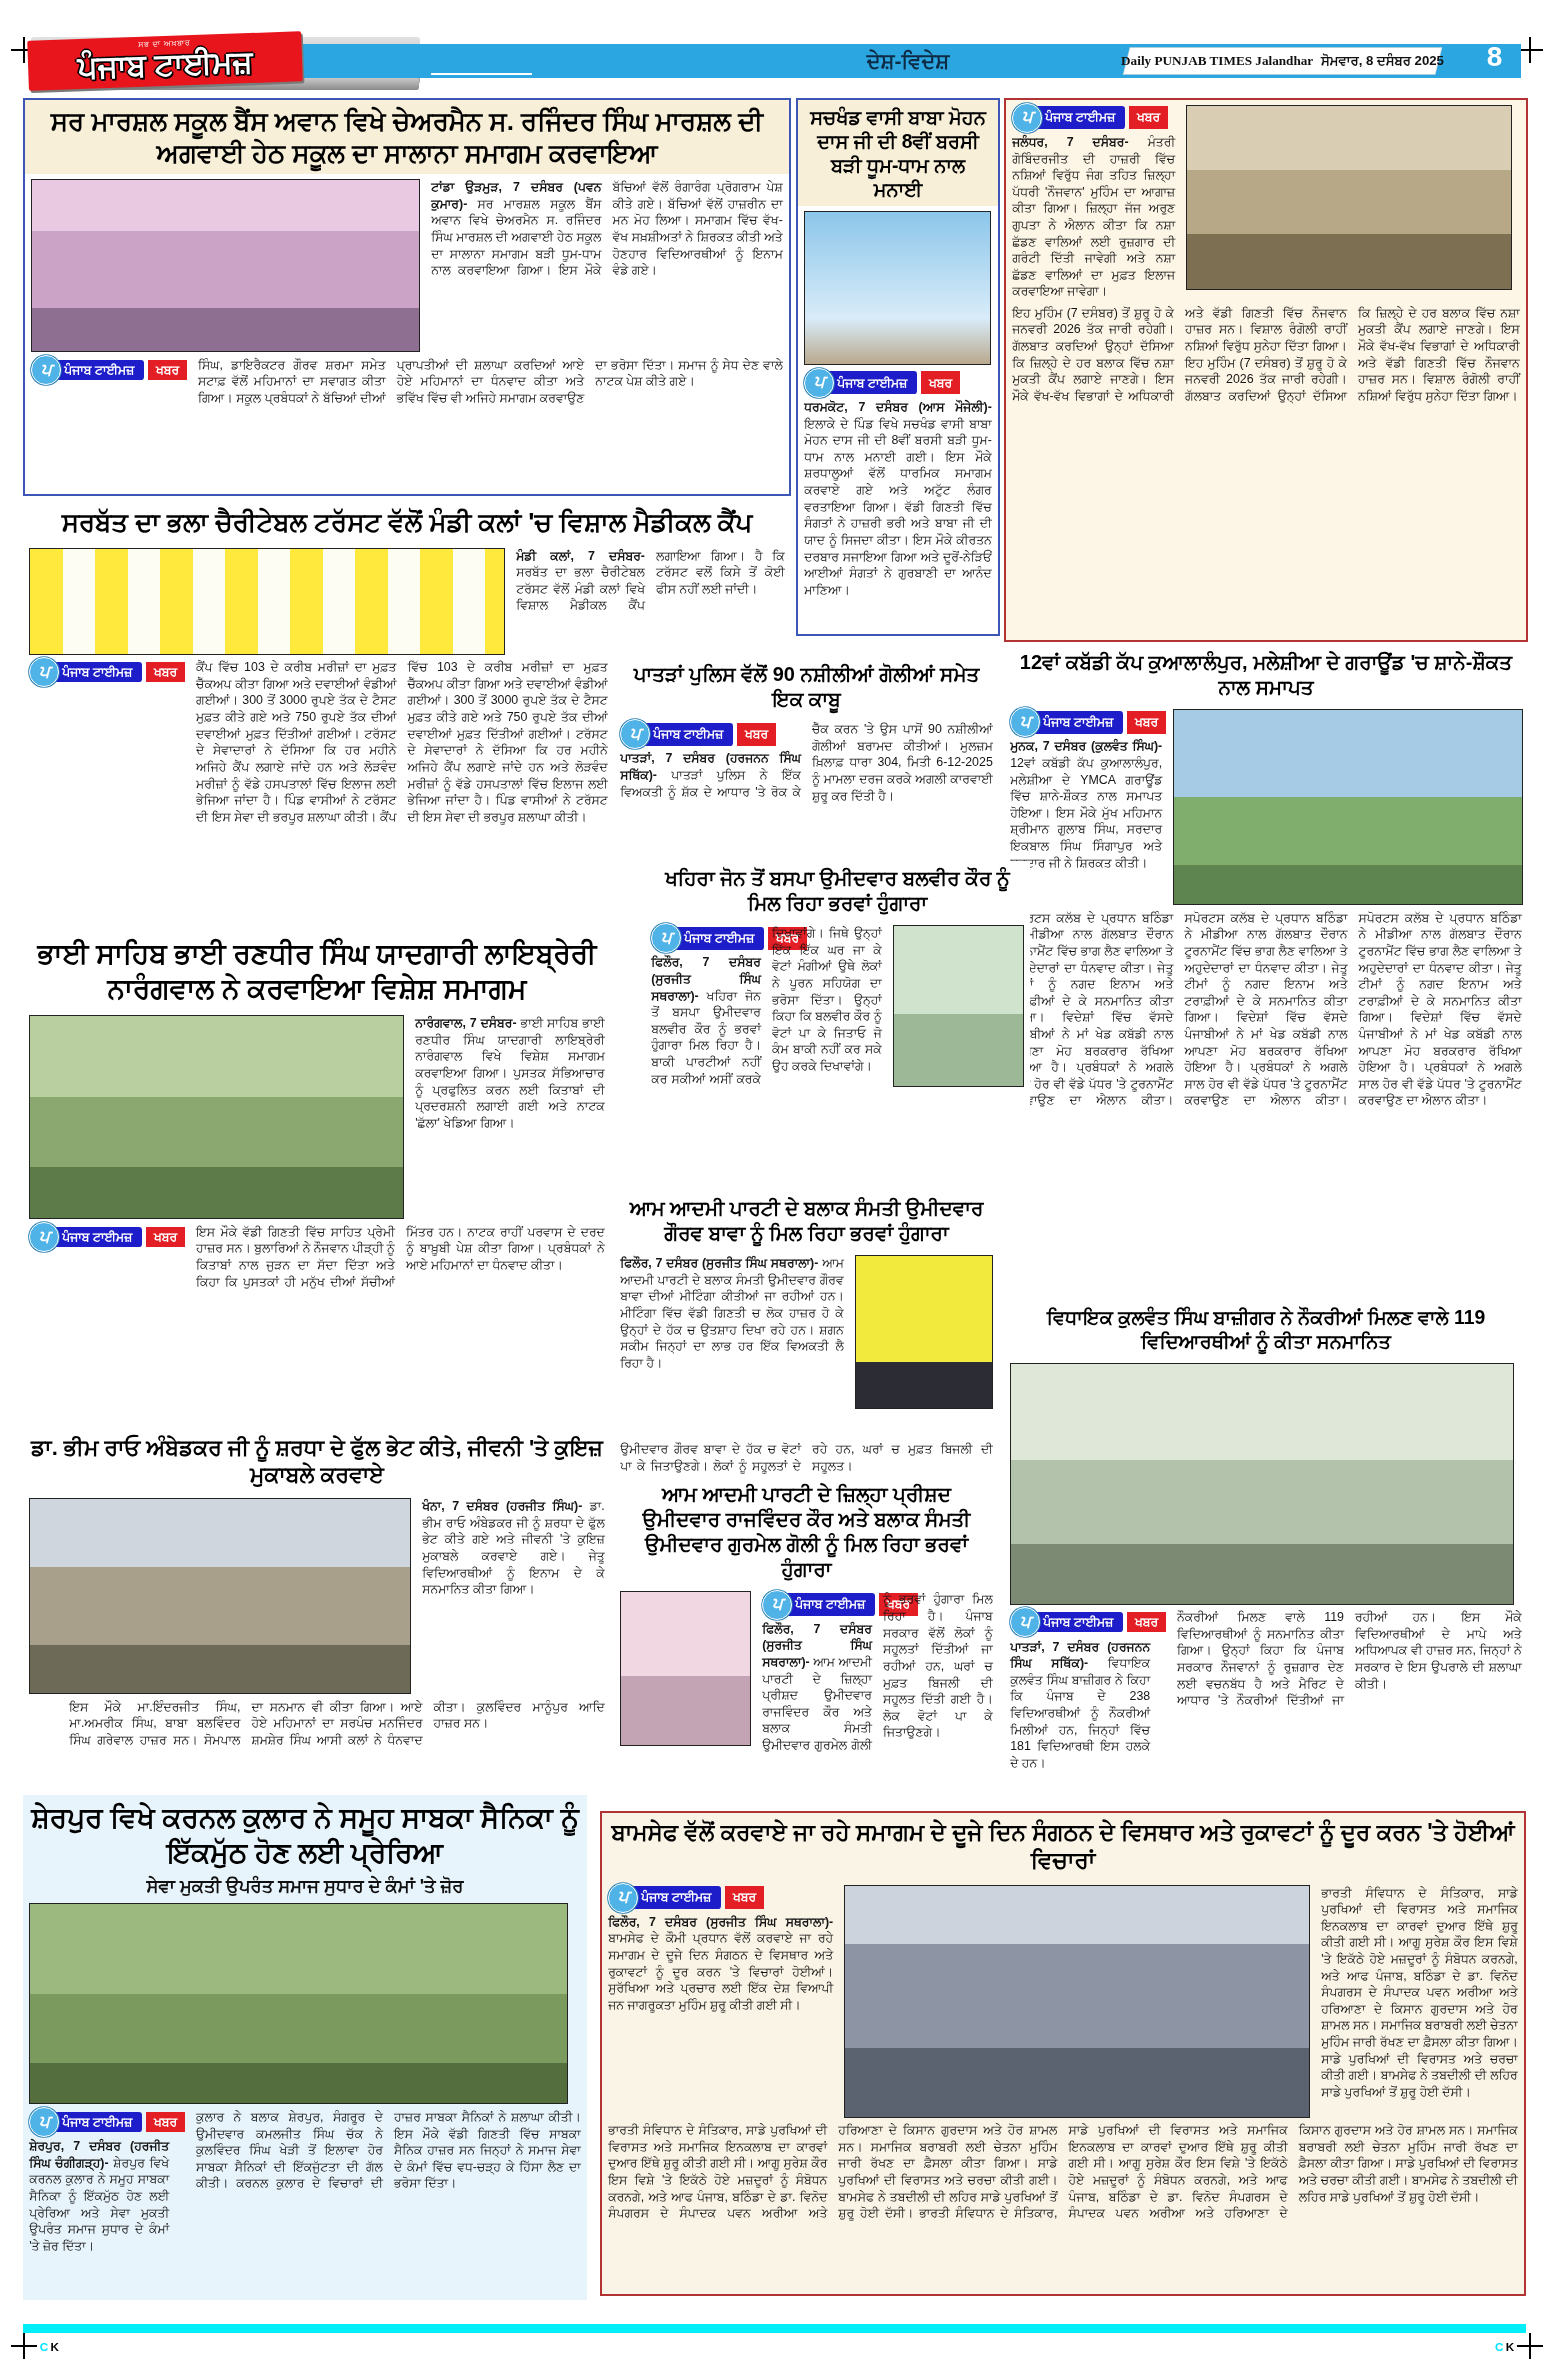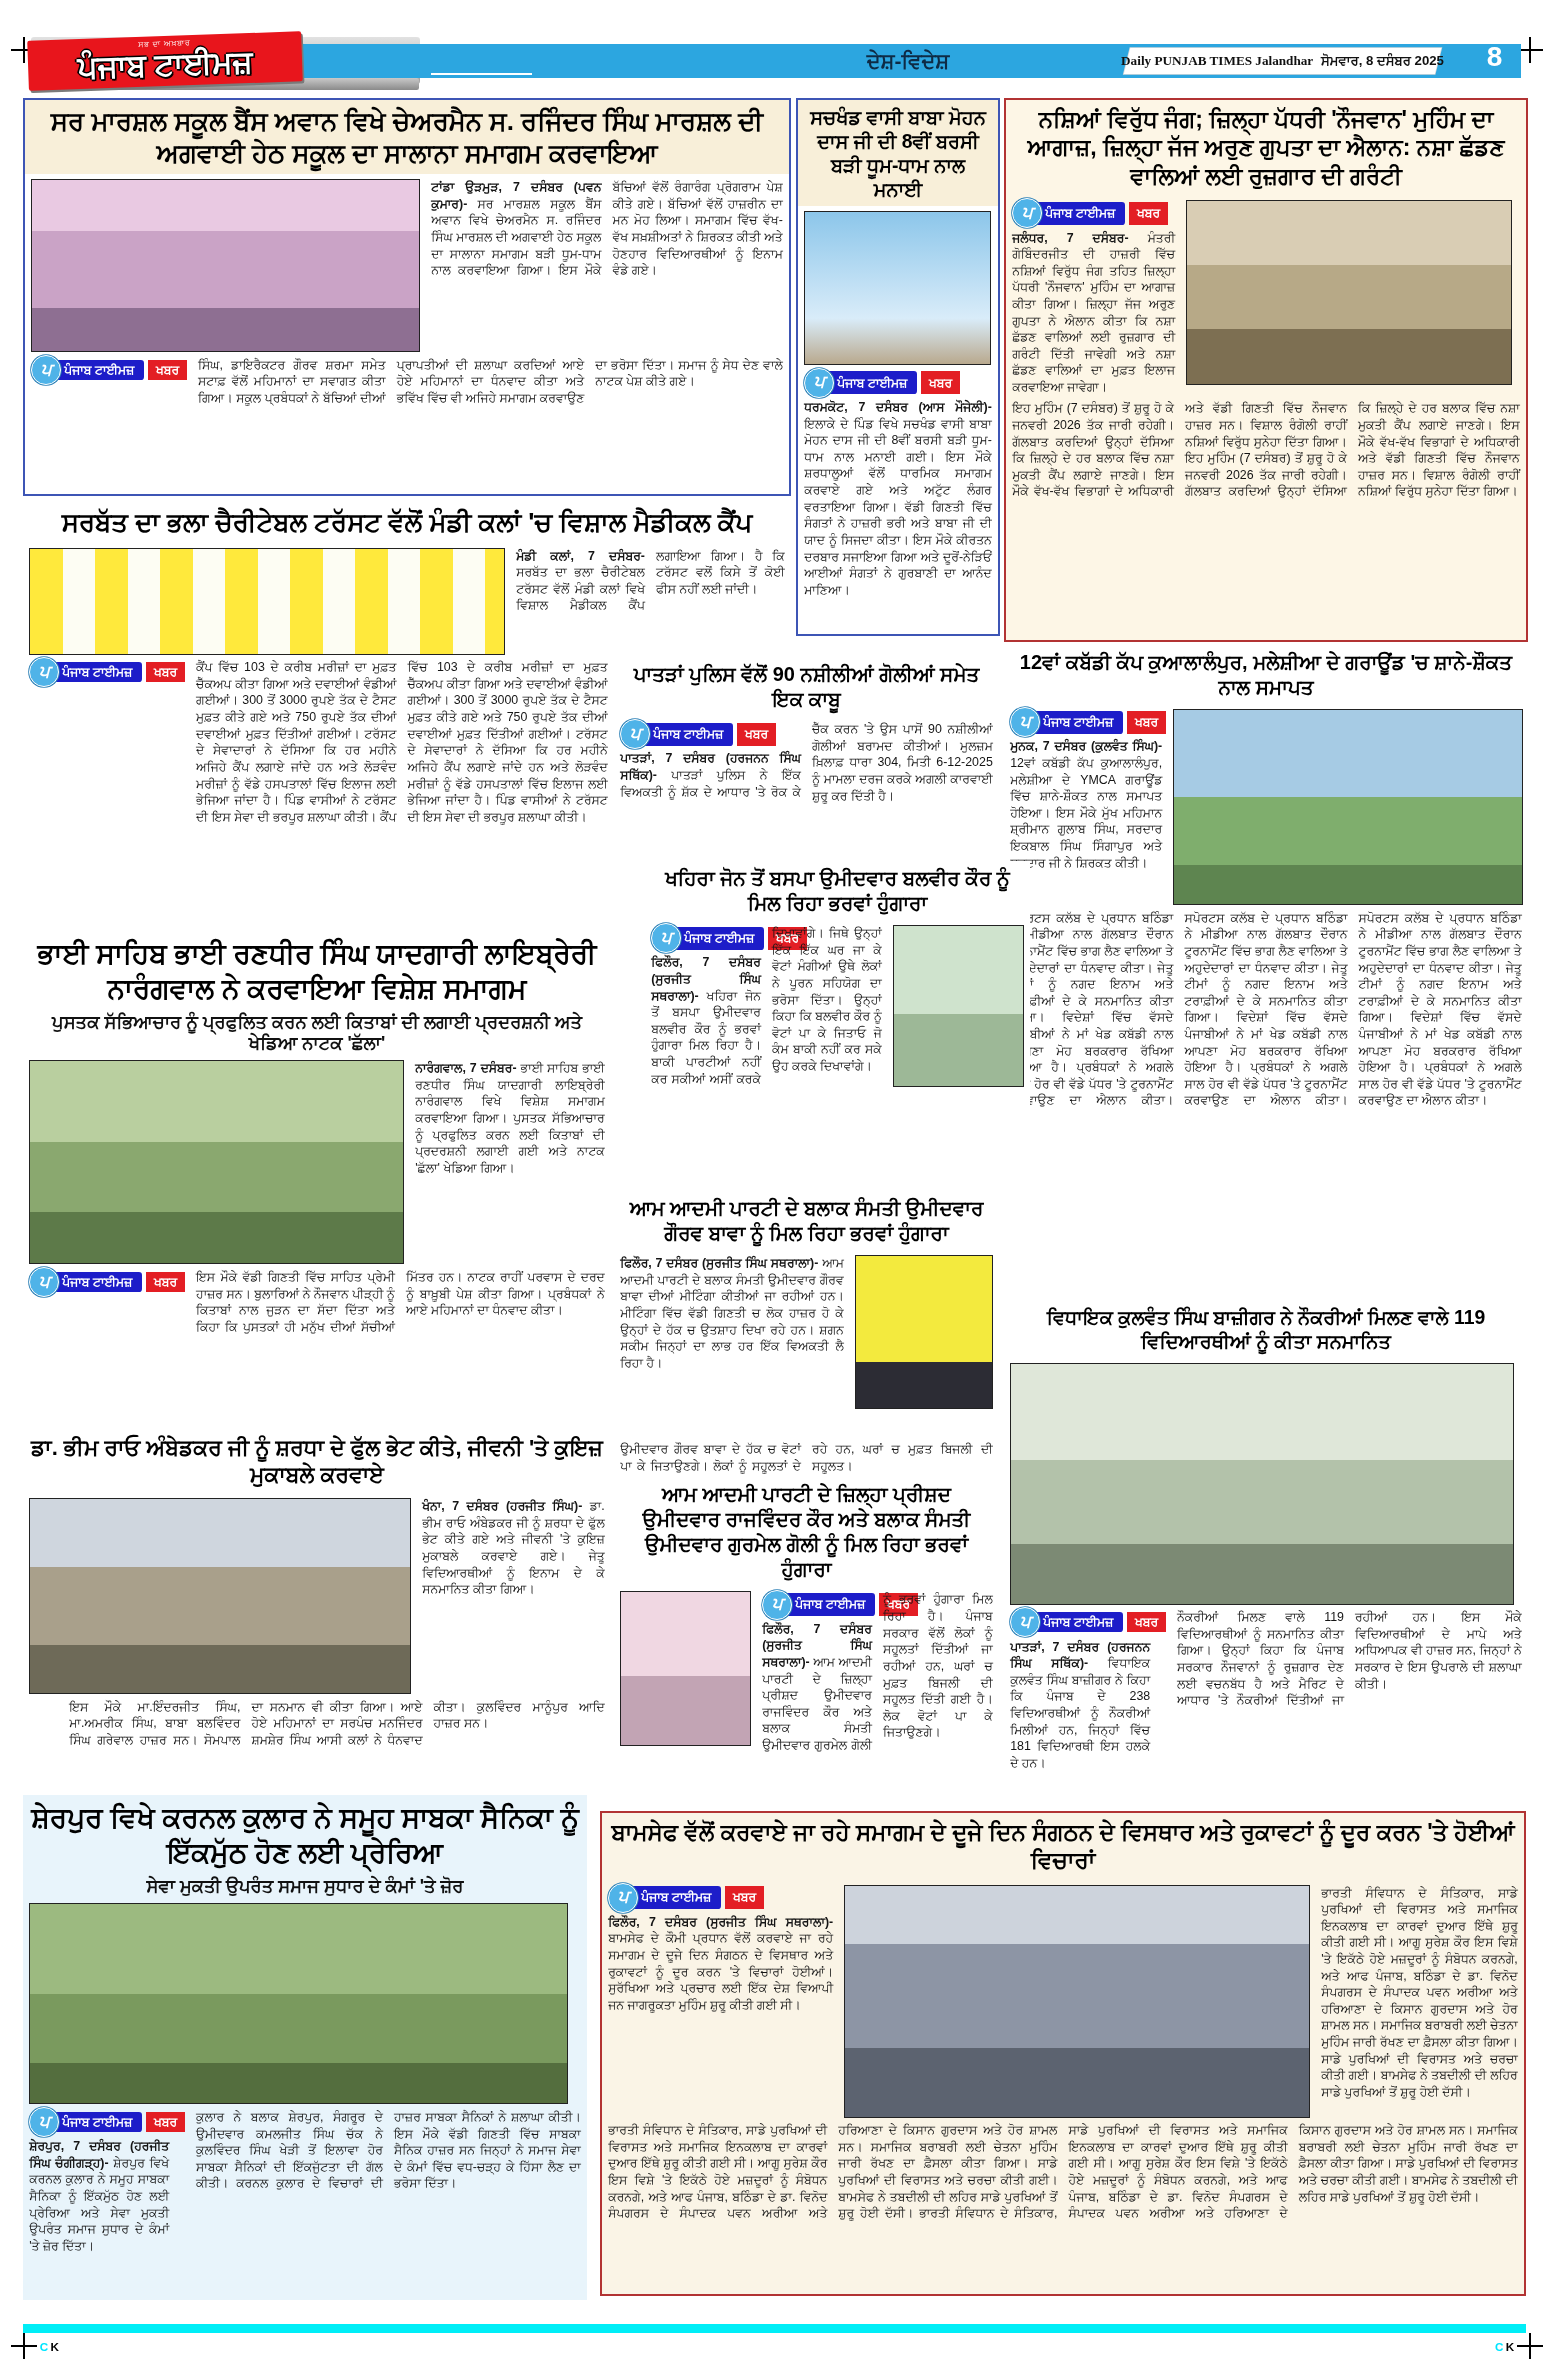--- a/index.html
+++ b/index.html
@@ -142,21 +142,20 @@
             </span>
             <span class="bname">ਪੰਜਾਬ ਟਾਈਮਜ਼</span>
             <span class="btag">ਖਬਰ</span>
           </div>
         <div><b class="dl">ਧਰਮਕੋਟ, 7 ਦਸੰਬਰ (ਆਸ ਮੌਜੇਲੀ)-</b> <span>ਇਲਾਕੇ ਦੇ ਪਿੰਡ ਵਿਖੇ ਸਚਖੰਡ ਵਾਸੀ ਬਾਬਾ ਮੋਹਨ ਦਾਸ ਜੀ ਦੀ 8ਵੀਂ ਬਰਸੀ ਬੜੀ ਧੂਮ-ਧਾਮ ਨਾਲ ਮਨਾਈ ਗਈ। ਇਸ ਮੌਕੇ ਸ਼ਰਧਾਲੂਆਂ ਵੱਲੋਂ ਧਾਰਮਿਕ ਸਮਾਗਮ ਕਰਵਾਏ ਗਏ ਅਤੇ ਅਟੁੱਟ ਲੰਗਰ ਵਰਤਾਇਆ ਗਿਆ। ਵੱਡੀ ਗਿਣਤੀ ਵਿੱਚ ਸੰਗਤਾਂ ਨੇ ਹਾਜ਼ਰੀ ਭਰੀ ਅਤੇ ਬਾਬਾ ਜੀ ਦੀ ਯਾਦ ਨੂੰ ਸਿਜਦਾ ਕੀਤਾ। ਇਸ ਮੌਕੇ ਕੀਰਤਨ ਦਰਬਾਰ ਸਜਾਇਆ ਗਿਆ ਅਤੇ ਦੂਰੋਂ-ਨੇੜਿਓਂ ਆਈਆਂ ਸੰਗਤਾਂ ਨੇ ਗੁਰਬਾਣੀ ਦਾ ਆਨੰਦ ਮਾਣਿਆ।</span></div>
       </div>
     </div>
   </section>
 
   <section class="article bdr-red" style="left:1004px;top:98px;width:524px;height:544px;background:#fdf6e6;">
-    <h2 class="hl hl-30">ਨਸ਼ਿਆਂ ਵਿਰੁੱਧ ਜੰਗ; ਜ਼ਿਲ੍ਹਾ ਪੱਧਰੀ 'ਨੌਜਵਾਨ' ਮੁਹਿੰਮ ਦਾ ਆਗਾਜ਼, ਜ਼ਿਲ੍ਹਾ ਜੱਜ ਅਰੁਣ ਗੁਪਤਾ ਦਾ ਐਲਾਨ: ਨਸ਼ਾ ਛੱਡਣ ਵਾਲਿਆਂ ਲਈ ਰੁਜ਼ਗਾਰ ਦੀ ਗਰੰਟੀ</h2>
     <div class="row">
       <div class="body cols1" style="width:163px;flex:0 0 auto;">
         <div class="badge">
             <span class="bcirc">
               <i>ਪ</i>
             </span>
             <span class="bname">ਪੰਜਾਬ ਟਾਈਮਜ਼</span>
             <span class="btag">ਖਬਰ</span>
           </div>
         <div><b class="dl">ਜਲੰਧਰ, 7 ਦਸੰਬਰ-</b> <span>ਮੰਤਰੀ ਗੋਬਿੰਦਰਜੀਤ ਦੀ ਹਾਜ਼ਰੀ ਵਿੱਚ ਨਸ਼ਿਆਂ ਵਿਰੁੱਧ ਜੰਗ ਤਹਿਤ ਜ਼ਿਲ੍ਹਾ ਪੱਧਰੀ 'ਨੌਜਵਾਨ' ਮੁਹਿੰਮ ਦਾ ਆਗਾਜ਼ ਕੀਤਾ ਗਿਆ। ਜ਼ਿਲ੍ਹਾ ਜੱਜ ਅਰੁਣ ਗੁਪਤਾ ਨੇ ਐਲਾਨ ਕੀਤਾ ਕਿ ਨਸ਼ਾ ਛੱਡਣ ਵਾਲਿਆਂ ਲਈ ਰੁਜ਼ਗਾਰ ਦੀ ਗਰੰਟੀ ਦਿੱਤੀ ਜਾਵੇਗੀ ਅਤੇ ਨਸ਼ਾ ਛੱਡਣ ਵਾਲਿਆਂ ਦਾ ਮੁਫ਼ਤ ਇਲਾਜ ਕਰਵਾਇਆ ਜਾਵੇਗਾ।</span></div>
@@ -219,21 +218,20 @@
       </div>
       <div class="photo phA6 grow" style="height:196px;"></div>
     </div>
     <div class="row" style="padding-top:0;">
       <div class="body cols3 grow">ਸਪੋਰਟਸ ਕਲੱਬ ਦੇ ਪ੍ਰਧਾਨ ਬਠਿੰਡਾ ਨੇ ਮੀਡੀਆ ਨਾਲ ਗੱਲਬਾਤ ਦੌਰਾਨ ਟੂਰਨਾਮੈਂਟ ਵਿੱਚ ਭਾਗ ਲੈਣ ਵਾਲਿਆ ਤੇ ਅਹੁਦੇਦਾਰਾਂ ਦਾ ਧੰਨਵਾਦ ਕੀਤਾ। ਜੇਤੂ ਟੀਮਾਂ ਨੂੰ ਨਗਦ ਇਨਾਮ ਅਤੇ ਟਰਾਫ਼ੀਆਂ ਦੇ ਕੇ ਸਨਮਾਨਿਤ ਕੀਤਾ ਗਿਆ। ਵਿਦੇਸ਼ਾਂ ਵਿੱਚ ਵੱਸਦੇ ਪੰਜਾਬੀਆਂ ਨੇ ਮਾਂ ਖੇਡ ਕਬੱਡੀ ਨਾਲ ਆਪਣਾ ਮੋਹ ਬਰਕਰਾਰ ਰੱਖਿਆ ਹੋਇਆ ਹੈ। ਪ੍ਰਬੰਧਕਾਂ ਨੇ ਅਗਲੇ ਸਾਲ ਹੋਰ ਵੀ ਵੱਡੇ ਪੱਧਰ 'ਤੇ ਟੂਰਨਾਮੈਂਟ ਕਰਵਾਉਣ ਦਾ ਐਲਾਨ ਕੀਤਾ। ਸਪੋਰਟਸ ਕਲੱਬ ਦੇ ਪ੍ਰਧਾਨ ਬਠਿੰਡਾ ਨੇ ਮੀਡੀਆ ਨਾਲ ਗੱਲਬਾਤ ਦੌਰਾਨ ਟੂਰਨਾਮੈਂਟ ਵਿੱਚ ਭਾਗ ਲੈਣ ਵਾਲਿਆ ਤੇ ਅਹੁਦੇਦਾਰਾਂ ਦਾ ਧੰਨਵਾਦ ਕੀਤਾ। ਜੇਤੂ ਟੀਮਾਂ ਨੂੰ ਨਗਦ ਇਨਾਮ ਅਤੇ ਟਰਾਫ਼ੀਆਂ ਦੇ ਕੇ ਸਨਮਾਨਿਤ ਕੀਤਾ ਗਿਆ। ਵਿਦੇਸ਼ਾਂ ਵਿੱਚ ਵੱਸਦੇ ਪੰਜਾਬੀਆਂ ਨੇ ਮਾਂ ਖੇਡ ਕਬੱਡੀ ਨਾਲ ਆਪਣਾ ਮੋਹ ਬਰਕਰਾਰ ਰੱਖਿਆ ਹੋਇਆ ਹੈ। ਪ੍ਰਬੰਧਕਾਂ ਨੇ ਅਗਲੇ ਸਾਲ ਹੋਰ ਵੀ ਵੱਡੇ ਪੱਧਰ 'ਤੇ ਟੂਰਨਾਮੈਂਟ ਕਰਵਾਉਣ ਦਾ ਐਲਾਨ ਕੀਤਾ। ਸਪੋਰਟਸ ਕਲੱਬ ਦੇ ਪ੍ਰਧਾਨ ਬਠਿੰਡਾ ਨੇ ਮੀਡੀਆ ਨਾਲ ਗੱਲਬਾਤ ਦੌਰਾਨ ਟੂਰਨਾਮੈਂਟ ਵਿੱਚ ਭਾਗ ਲੈਣ ਵਾਲਿਆ ਤੇ ਅਹੁਦੇਦਾਰਾਂ ਦਾ ਧੰਨਵਾਦ ਕੀਤਾ। ਜੇਤੂ ਟੀਮਾਂ ਨੂੰ ਨਗਦ ਇਨਾਮ ਅਤੇ ਟਰਾਫ਼ੀਆਂ ਦੇ ਕੇ ਸਨਮਾਨਿਤ ਕੀਤਾ ਗਿਆ। ਵਿਦੇਸ਼ਾਂ ਵਿੱਚ ਵੱਸਦੇ ਪੰਜਾਬੀਆਂ ਨੇ ਮਾਂ ਖੇਡ ਕਬੱਡੀ ਨਾਲ ਆਪਣਾ ਮੋਹ ਬਰਕਰਾਰ ਰੱਖਿਆ ਹੋਇਆ ਹੈ। ਪ੍ਰਬੰਧਕਾਂ ਨੇ ਅਗਲੇ ਸਾਲ ਹੋਰ ਵੀ ਵੱਡੇ ਪੱਧਰ 'ਤੇ ਟੂਰਨਾਮੈਂਟ ਕਰਵਾਉਣ ਦਾ ਐਲਾਨ ਕੀਤਾ।</div>
     </div>
   </section>
 
   <section class="article" style="left:23px;top:931px;width:588px;height:494px;">
     <h2 class="hl hl-29">ਭਾਈ ਸਾਹਿਬ ਭਾਈ ਰਣਧੀਰ ਸਿੰਘ ਯਾਦਗਾਰੀ ਲਾਇਬ੍ਰੇਰੀ ਨਾਰੰਗਵਾਲ ਨੇ ਕਰਵਾਇਆ ਵਿਸ਼ੇਸ਼ ਸਮਾਗਮ</h2>
-    <p class="subhl">ਪੁਸਤਕ ਸੱਭਿਆਚਾਰ ਨੂੰ ਪ੍ਰਫੁਲਿਤ ਕਰਨ ਲਈ ਕਿਤਾਬਾਂ ਦੀ ਲਗਾਈ ਪ੍ਰਦਰਸ਼ਨੀ ਅਤੇ ਖੇਡਿਆ ਨਾਟਕ 'ਛੱਲਾ'</p>
     <div class="row">
       <div class="photo phA7"></div>
       <div class="body cols1 grow"><b class="dl">ਨਾਰੰਗਵਾਲ, 7 ਦਸੰਬਰ-</b> <span>ਭਾਈ ਸਾਹਿਬ ਭਾਈ ਰਣਧੀਰ ਸਿੰਘ ਯਾਦਗਾਰੀ ਲਾਇਬ੍ਰੇਰੀ ਨਾਰੰਗਵਾਲ ਵਿਖੇ ਵਿਸ਼ੇਸ਼ ਸਮਾਗਮ ਕਰਵਾਇਆ ਗਿਆ। ਪੁਸਤਕ ਸੱਭਿਆਚਾਰ ਨੂੰ ਪ੍ਰਫੁਲਿਤ ਕਰਨ ਲਈ ਕਿਤਾਬਾਂ ਦੀ ਪ੍ਰਦਰਸ਼ਨੀ ਲਗਾਈ ਗਈ ਅਤੇ ਨਾਟਕ 'ਛੱਲਾ' ਖੇਡਿਆ ਗਿਆ।</span></div>
     </div>
     <div class="row" style="padding-top:0;">
       <div style="flex:0 0 auto;">
         <div class="badge">
             <span class="bcirc">
               <i>ਪ</i>
             </span>

